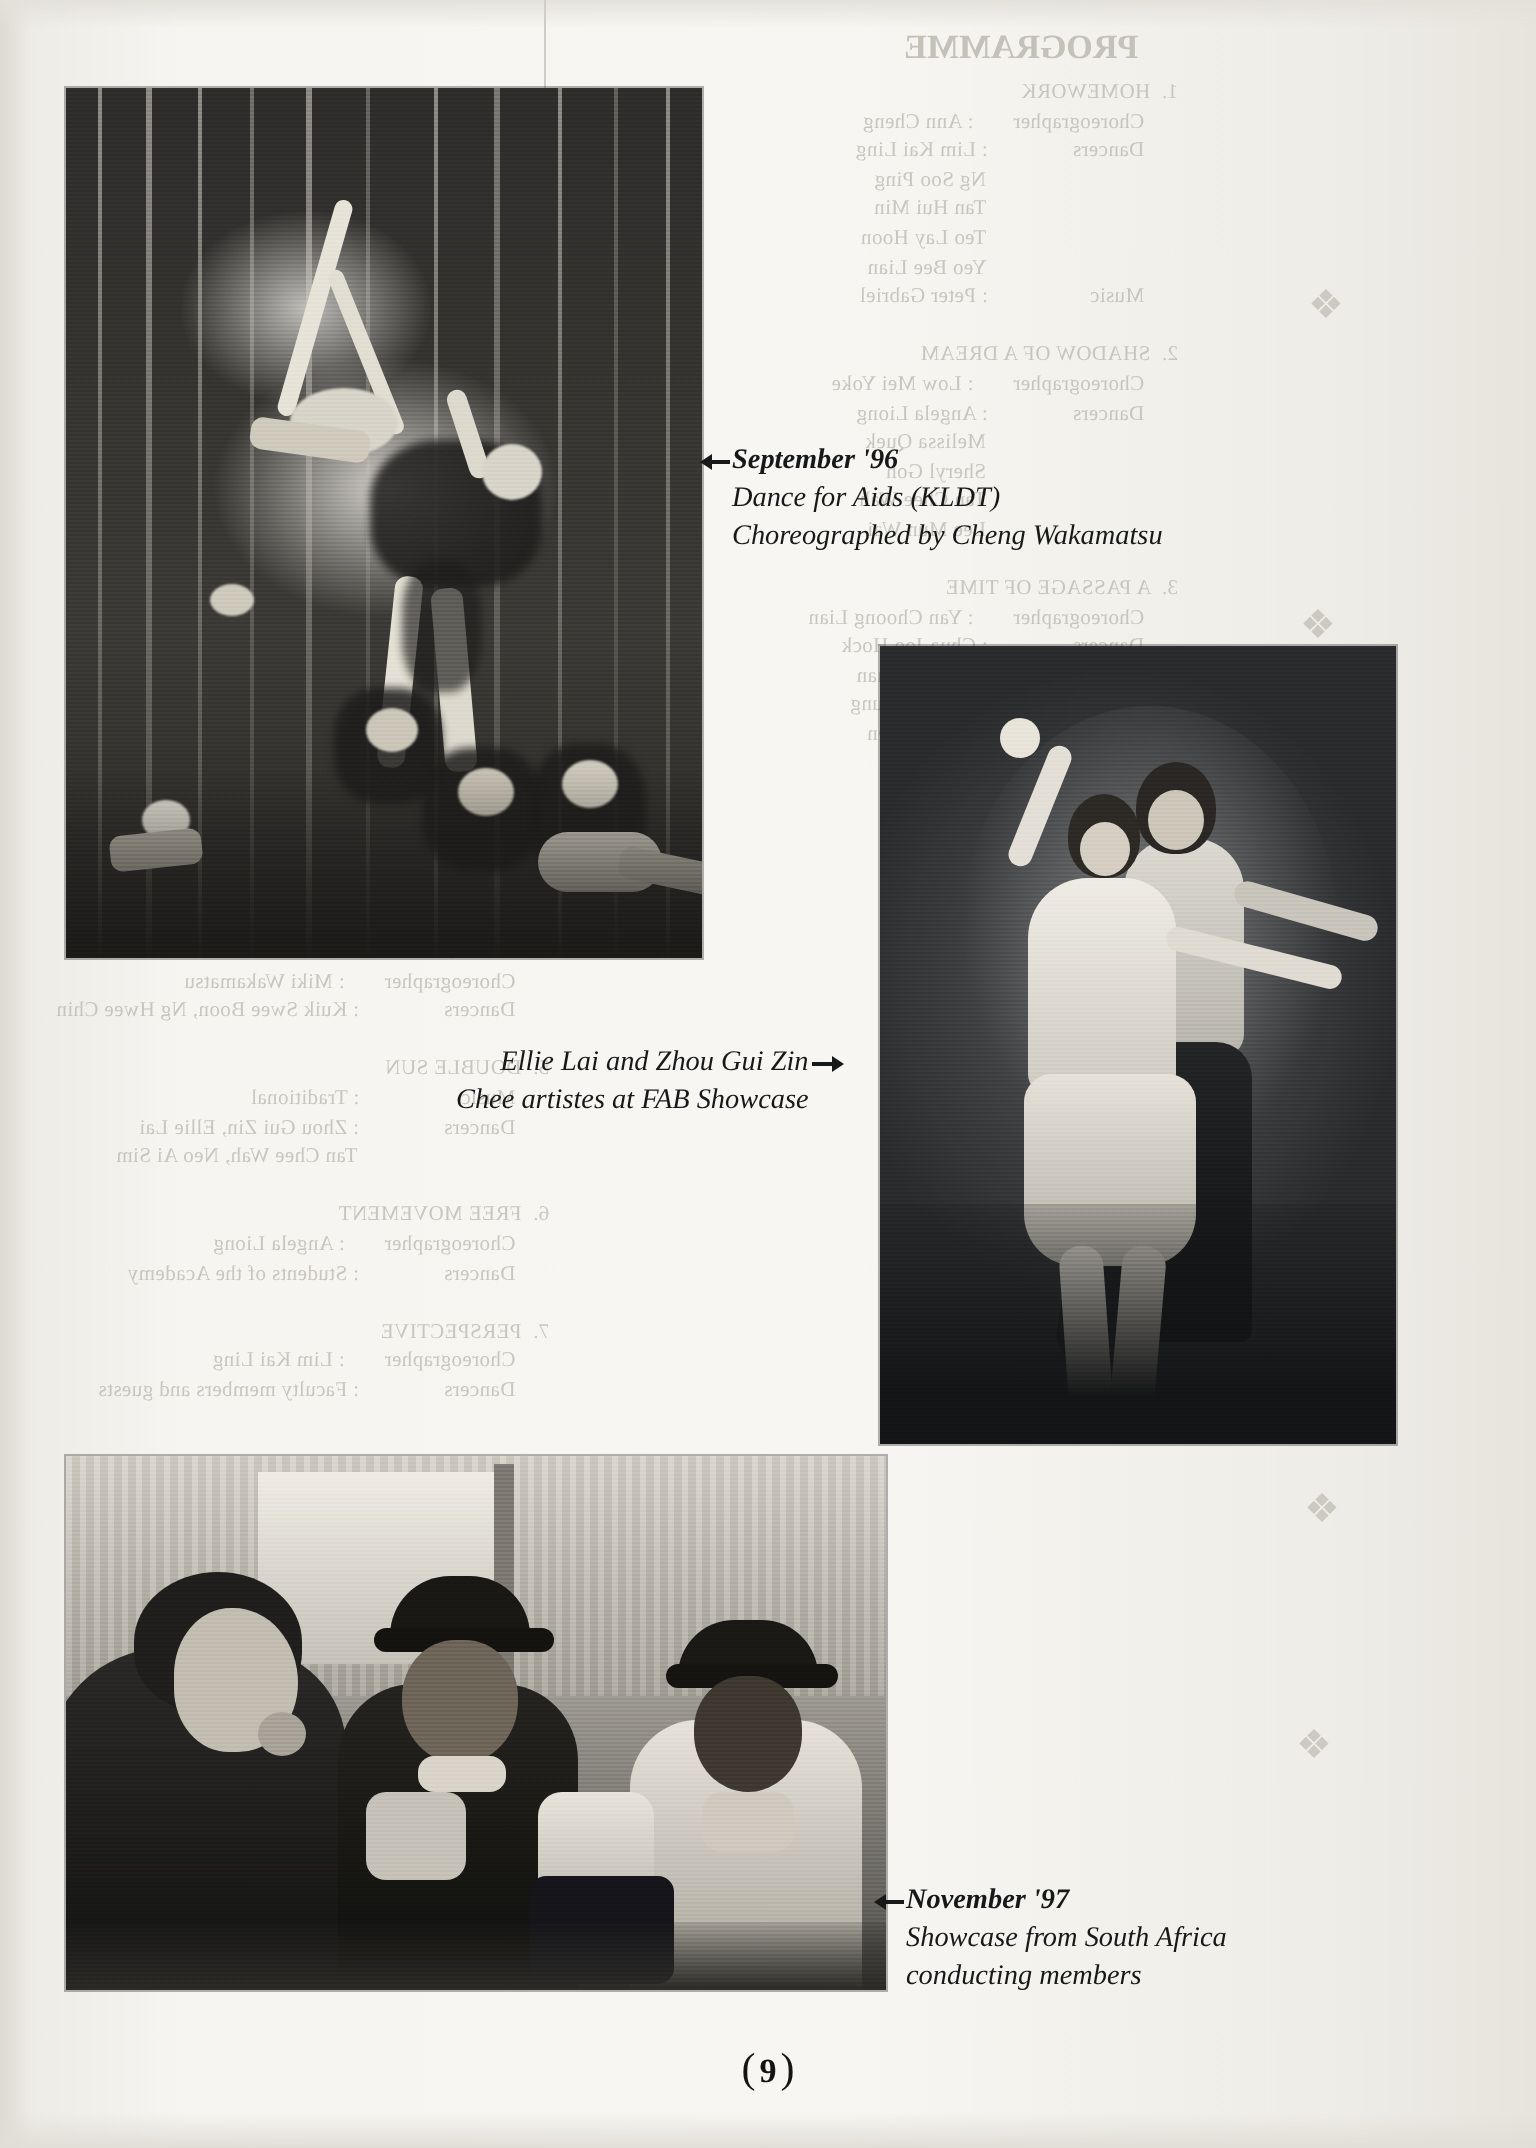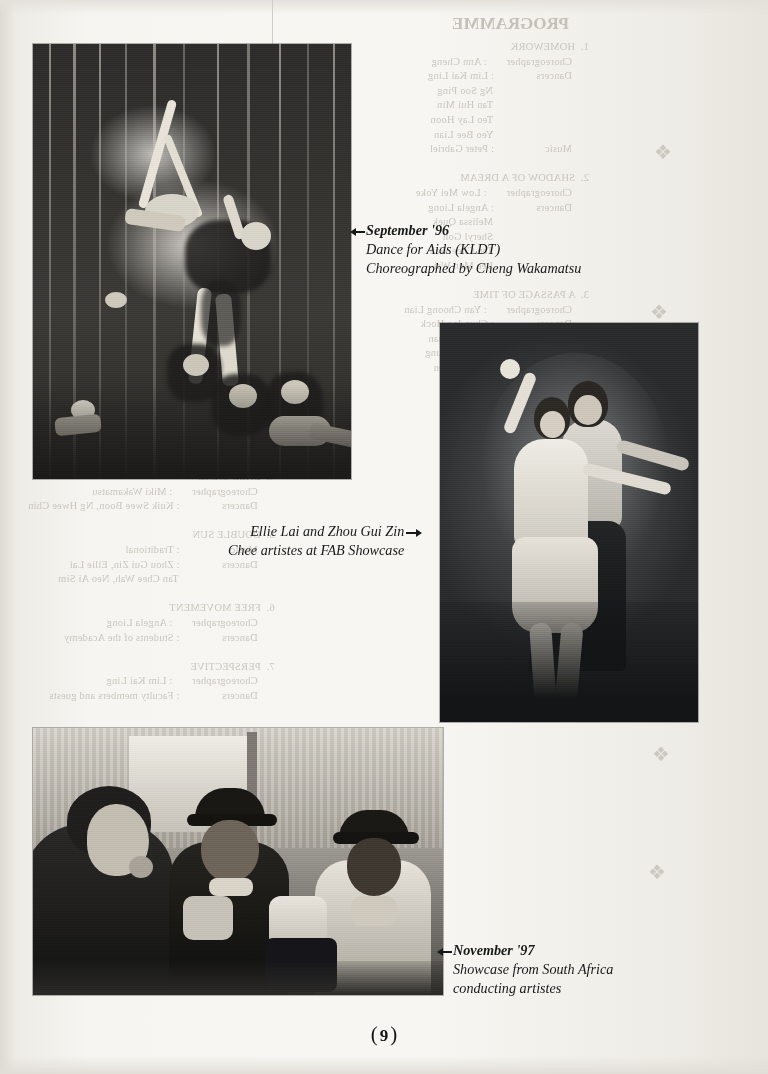--- a/index.html
+++ b/index.html
@@ -396,20 +396,20 @@
 
     <div style="position:absolute; left:0; right:0; bottom:0; height:34px; background:linear-gradient(to bottom, rgba(30,30,28,0.15), #2b2a27);"></div>
     <div class="grain"></div>
   </div>
 
   <div class="caption" id="caption-workshop">
     <div>
       <span class="arrow-left"></span><span class="lead">November '97</span>
     </div>
     <div style="padding-left:16px;">Showcase from South Africa</div>
-    <div style="padding-left:16px;">conducting artistes</div>
+    <div style="padding-left:16px;">conducting members</div>
   </div>
 
   <div id="page-number">
     <span class="paren">(</span><span class="num">9</span><span class="paren">)</span>
   </div>
 
 </div>
 
 </body></html>

